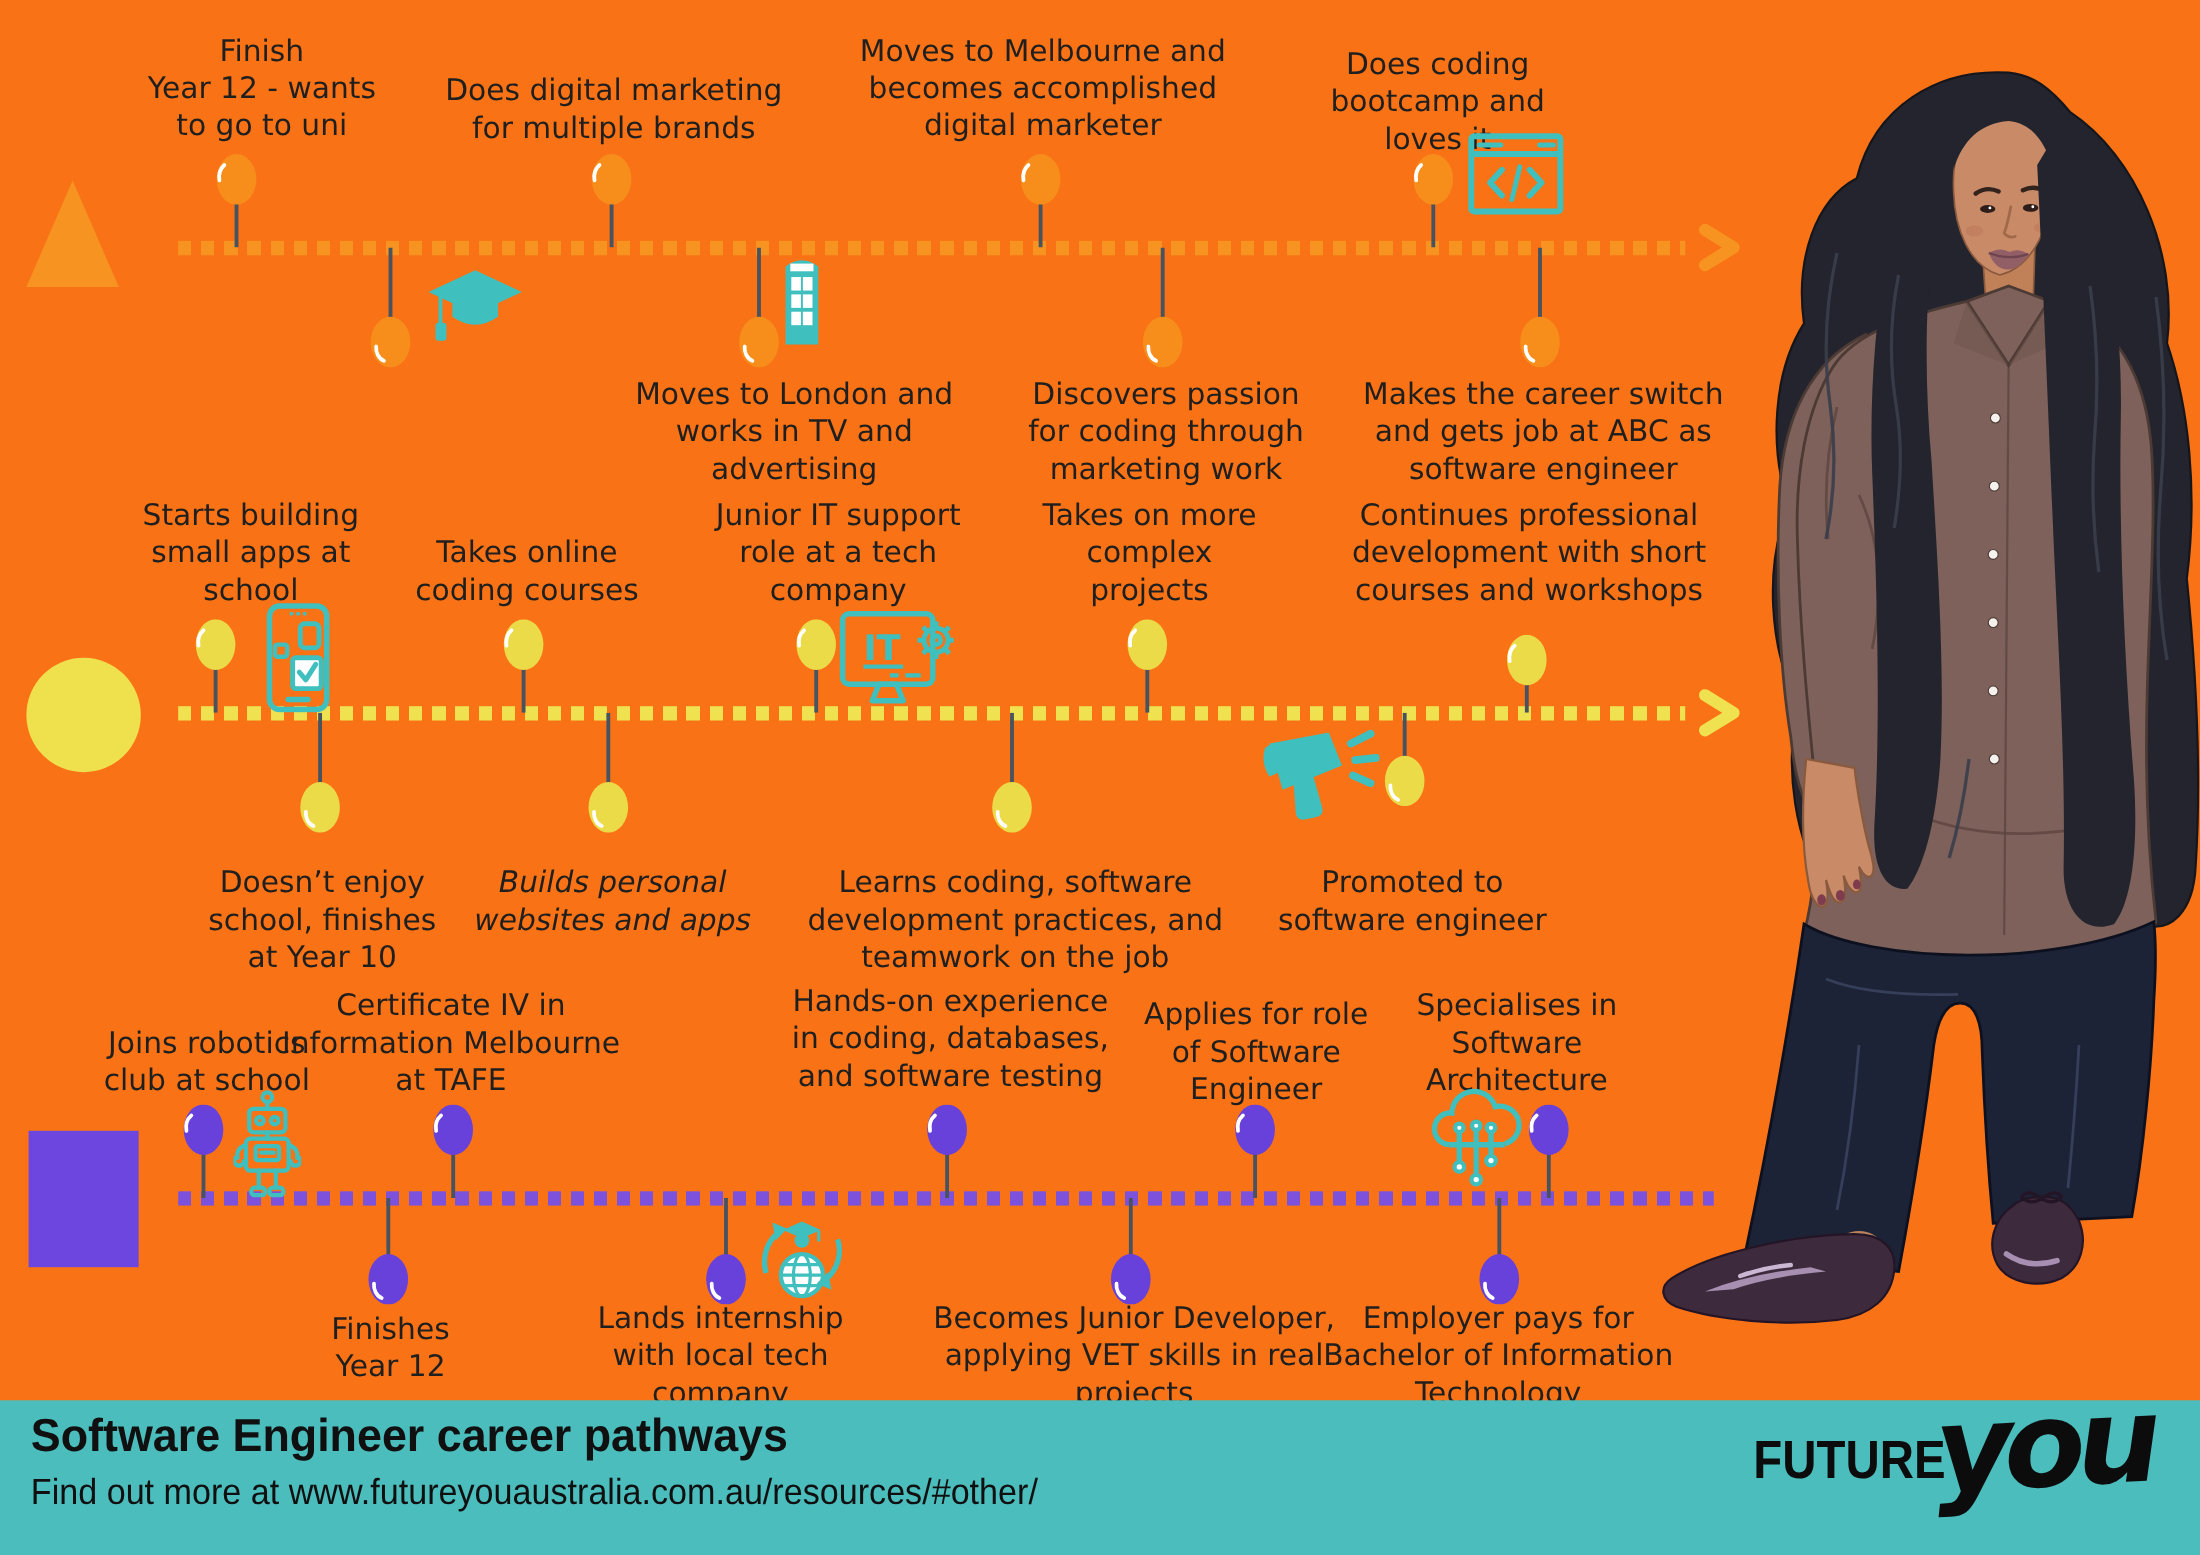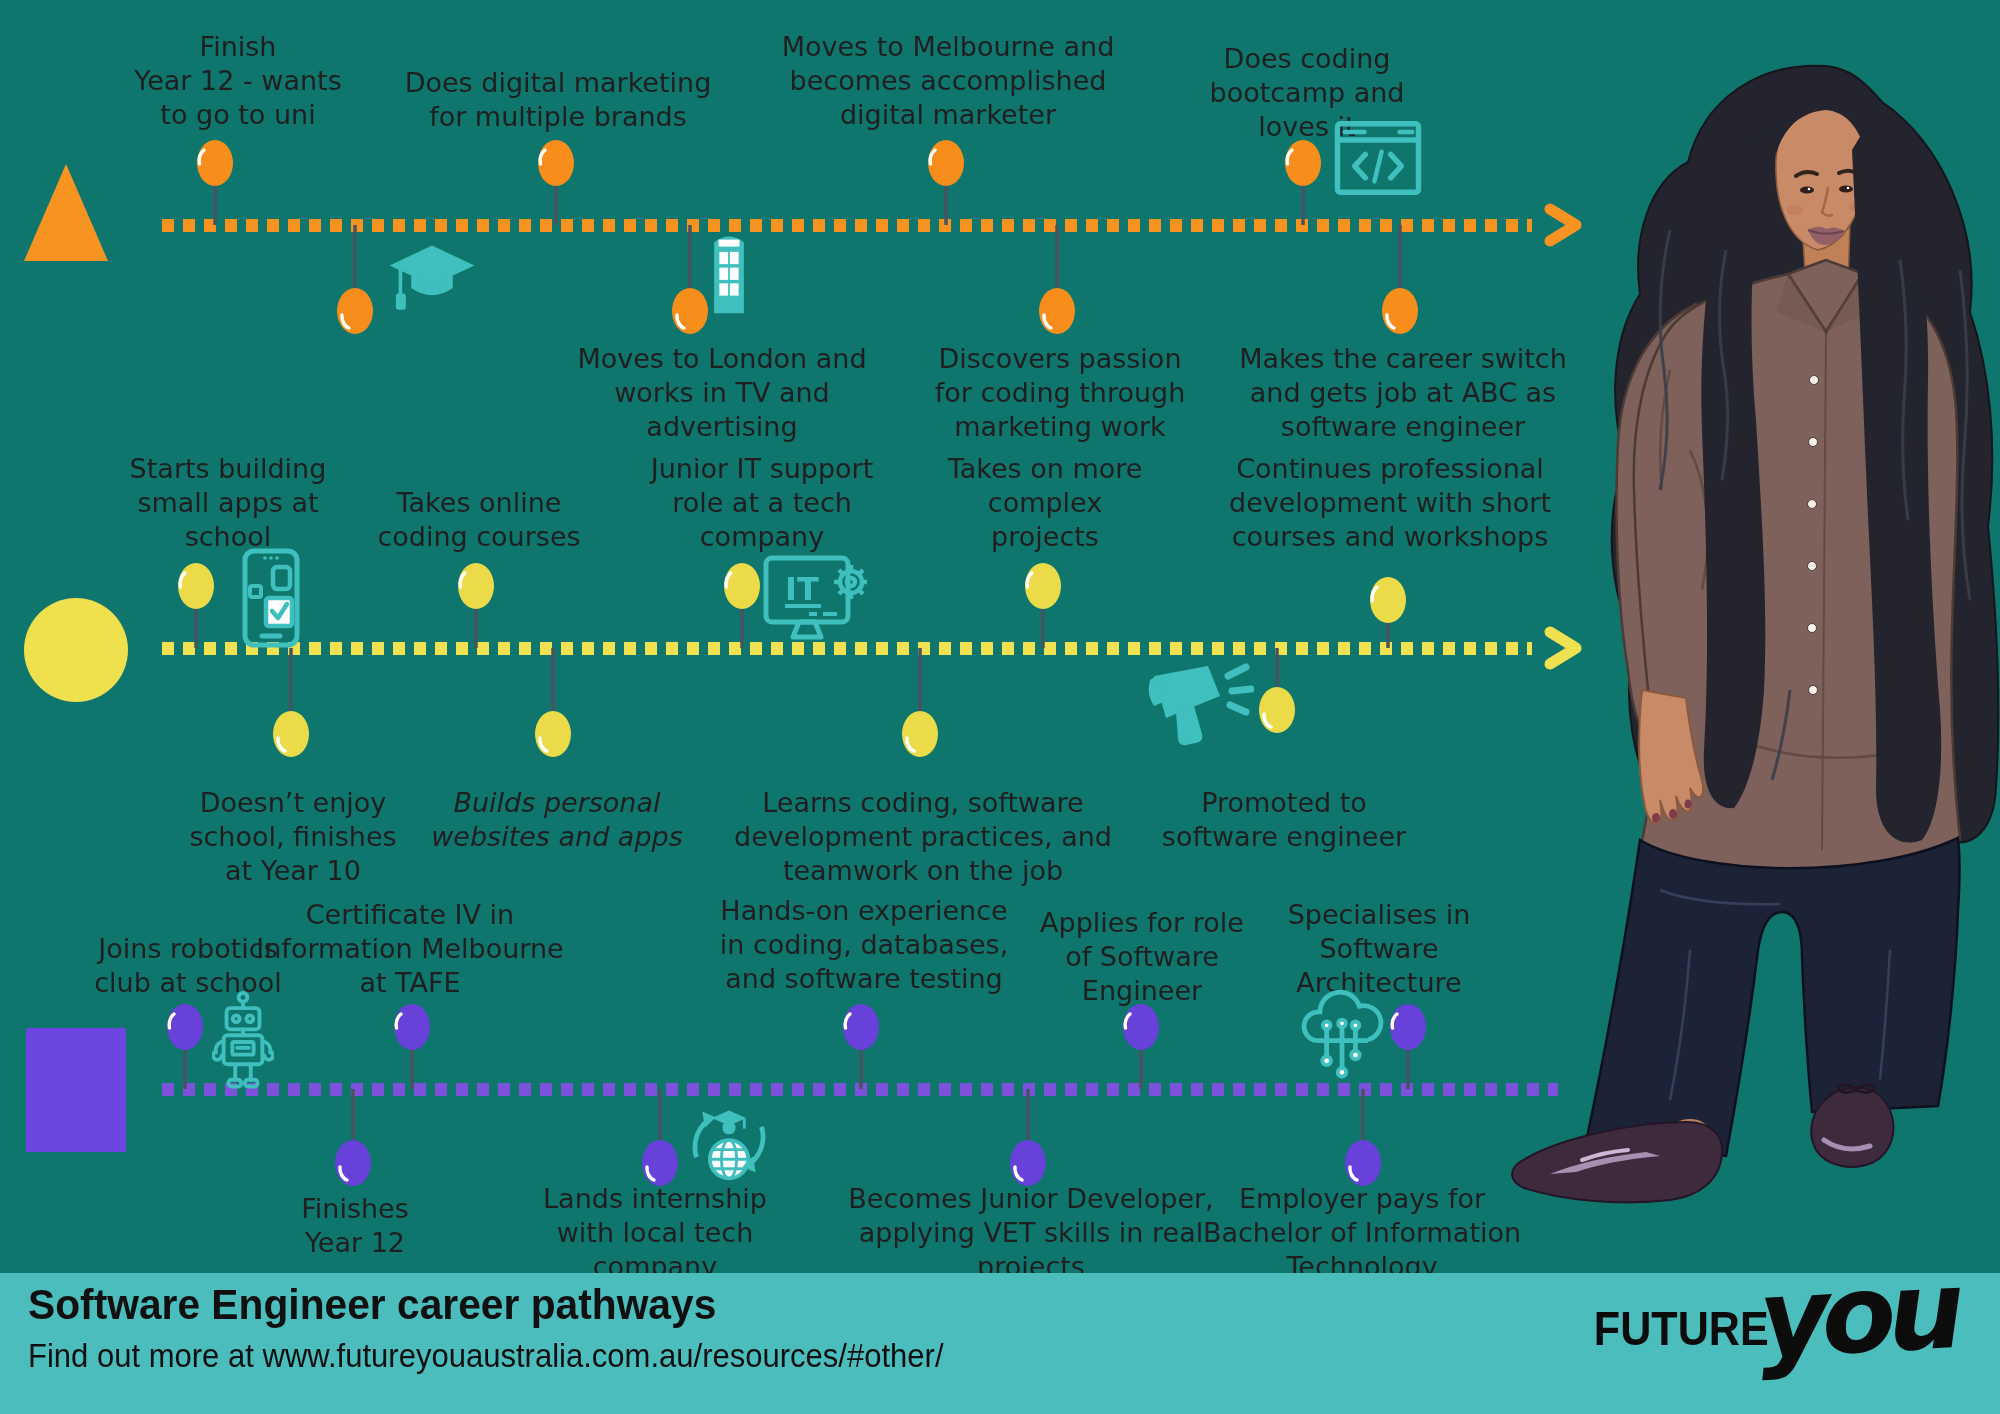--- a/index.html
+++ b/index.html
@@ -1,16 +1,16 @@
 <!DOCTYPE html>
 <html><head>
 <meta charset="utf-8">
 <style>
   html,body{margin:0;padding:0;background:#e8e8e8;}
-  .canvas{position:relative;width:2000px;height:1414px;background:#0f766e;overflow:hidden;
+  .canvas{position:relative;width:2000px;height:1414px;background:#f97316;overflow:hidden;
           font-family:"DejaVu Sans",sans-serif;color:#1f1f1f;}
   .timeline{position:absolute;inset:0;}
   .marker{position:absolute;}
   .marker.triangle{left:24px;top:164px;width:0;height:0;
     border-left:42px solid transparent;border-right:42px solid transparent;
     border-bottom:97px solid var(--mc);}
   .marker.circle{left:24px;top:598px;width:104px;height:104px;border-radius:50%;background:var(--mc);}
   .marker.square{left:26px;top:1028px;width:100px;height:124px;background:var(--mc);}
   .tl-line{position:absolute;height:13px;}
   .tl-arrow{position:absolute;}

